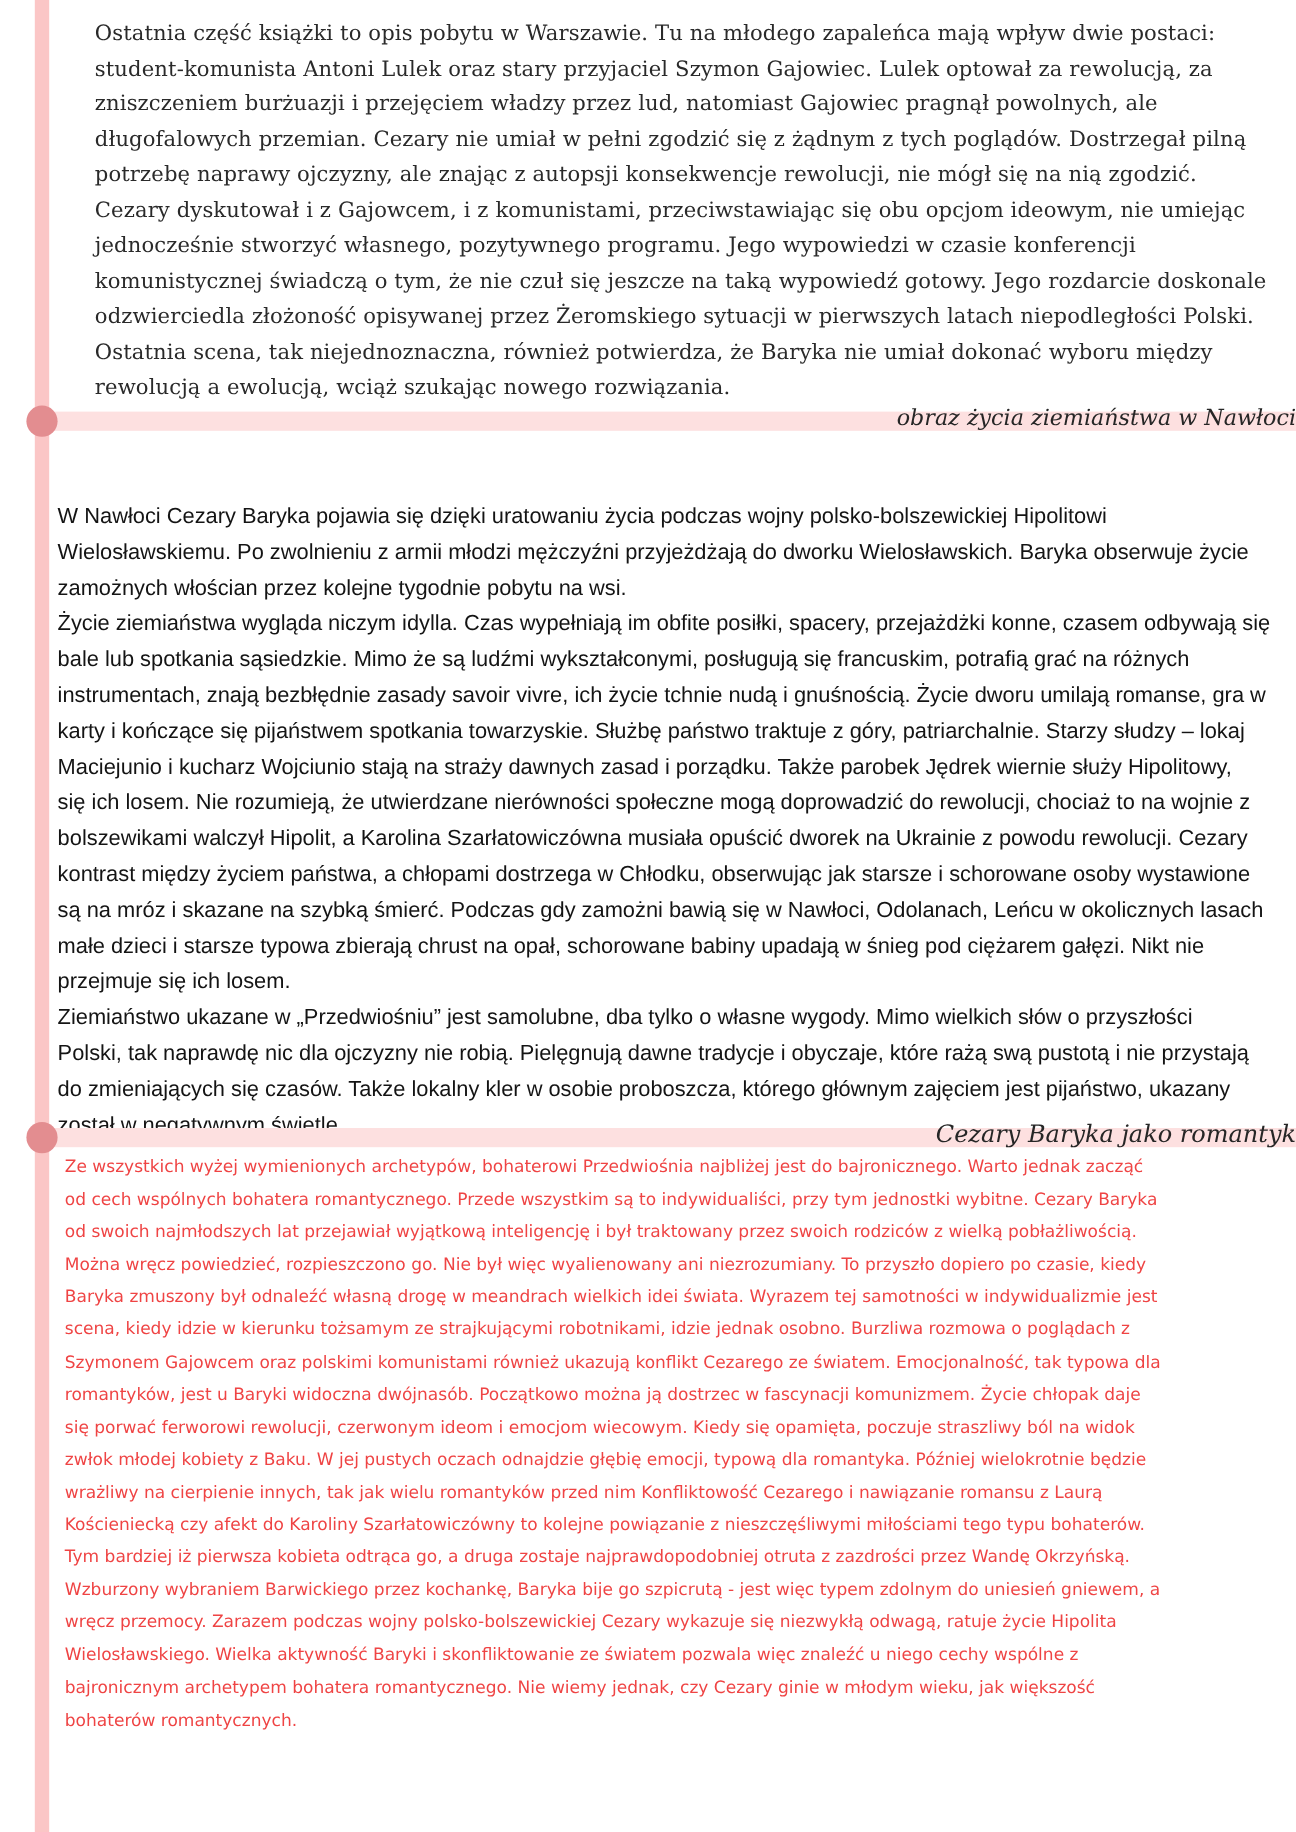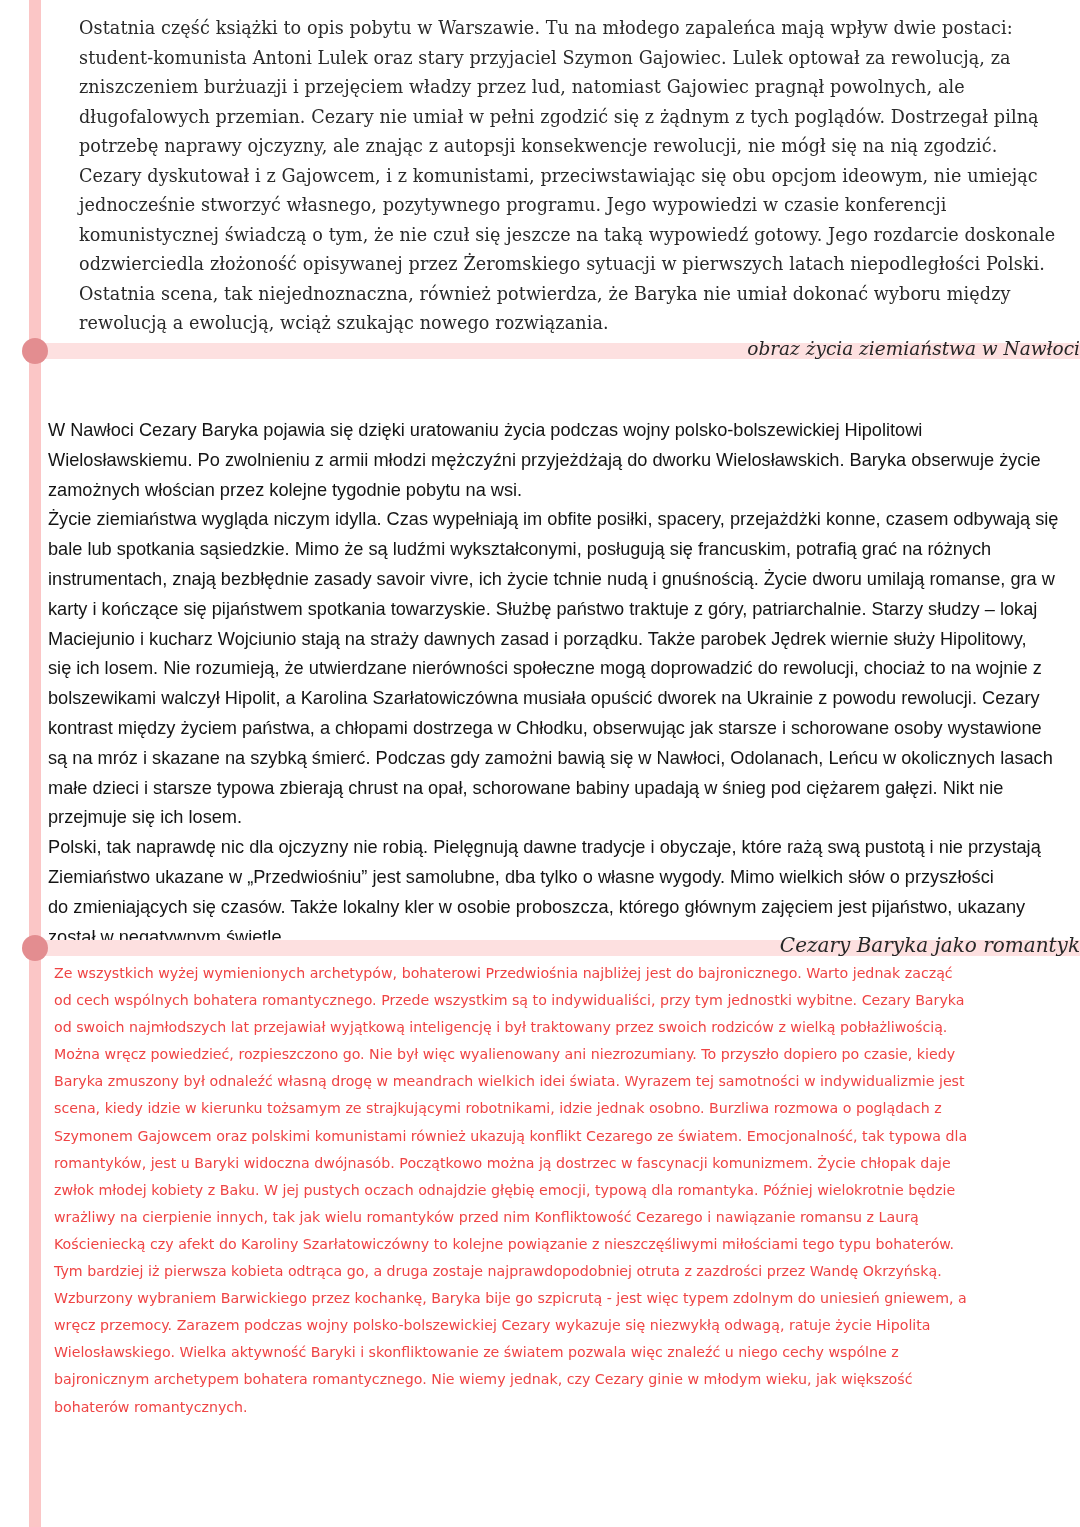--- a/index.html
+++ b/index.html
@@ -53,39 +53,40 @@
     <span class="ln">bale lub spotkania sąsiedzkie. Mimo że są ludźmi wykształconymi, posługują się francuskim, potrafią grać na różnych</span>
     <span class="ln">instrumentach, znają bezbłędnie zasady savoir vivre, ich życie tchnie nudą i gnuśnością. Życie dworu umilają romanse, gra w</span>
     <span class="ln">karty i kończące się pijaństwem spotkania towarzyskie. Służbę państwo traktuje z góry, patriarchalnie. Starzy słudzy – lokaj</span>
     <span class="ln">Maciejunio i kucharz Wojciunio stają na straży dawnych zasad i porządku. Także parobek Jędrek wiernie służy Hipolitowy,</span>
     <span class="ln">się ich losem. Nie rozumieją, że utwierdzane nierówności społeczne mogą doprowadzić do rewolucji, chociaż to na wojnie z</span>
     <span class="ln">bolszewikami walczył Hipolit, a Karolina Szarłatowiczówna musiała opuścić dworek na Ukrainie z powodu rewolucji. Cezary</span>
     <span class="ln">kontrast między życiem państwa, a chłopami dostrzega w Chłodku, obserwując jak starsze i schorowane osoby wystawione</span>
     <span class="ln">są na mróz i skazane na szybką śmierć. Podczas gdy zamożni bawią się w Nawłoci, Odolanach, Leńcu w okolicznych lasach</span>
     <span class="ln">małe dzieci i starsze typowa zbierają chrust na opał, schorowane babiny upadają w śnieg pod ciężarem gałęzi. Nikt nie</span>
     <span class="ln">przejmuje się ich losem.</span>
+    <span class="ln">Ziemiaństwo ukazane w „Przedwiośniu” jest samolubne, dba tylko o własne wygody. Mimo wielkich słów o przyszłości</span>
     <span class="ln">Polski, tak naprawdę nic dla ojczyzny nie robią. Pielęgnują dawne tradycje i obyczaje, które rażą swą pustotą i nie przystają</span>
-    <span class="ln">Ziemiaństwo ukazane w „Przedwiośniu” jest samolubne, dba tylko o własne wygody. Mimo wielkich słów o przyszłości</span>
     <span class="ln">do zmieniających się czasów. Także lokalny kler w osobie proboszcza, którego głównym zajęciem jest pijaństwo, ukazany</span>
     <span class="ln">został w negatywnym świetle.</span>
   </div>
 
 <div class="band band2"></div>
 <div class="dot dot2"></div>
 <div class="heading h2">Cezary Baryka jako romantyk</div>
 
 <div class="para p3" id="sec3">
     <span class="ln">Ze wszystkich wyżej wymienionych archetypów, bohaterowi Przedwiośnia najbliżej jest do bajronicznego. Warto jednak zacząć</span>
     <span class="ln">od cech wspólnych bohatera romantycznego. Przede wszystkim są to indywidualiści, przy tym jednostki wybitne. Cezary Baryka</span>
     <span class="ln">od swoich najmłodszych lat przejawiał wyjątkową inteligencję i był traktowany przez swoich rodziców z wielką pobłażliwością.</span>
     <span class="ln">Można wręcz powiedzieć, rozpieszczono go. Nie był więc wyalienowany ani niezrozumiany. To przyszło dopiero po czasie, kiedy</span>
     <span class="ln">Baryka zmuszony był odnaleźć własną drogę w meandrach wielkich idei świata. Wyrazem tej samotności w indywidualizmie jest</span>
     <span class="ln">scena, kiedy idzie w kierunku tożsamym ze strajkującymi robotnikami, idzie jednak osobno. Burzliwa rozmowa o poglądach z</span>
     <span class="ln">Szymonem Gajowcem oraz polskimi komunistami również ukazują konflikt Cezarego ze światem. Emocjonalność, tak typowa dla</span>
     <span class="ln">romantyków, jest u Baryki widoczna dwójnasób. Początkowo można ją dostrzec w fascynacji komunizmem. Życie chłopak daje</span>
+    <span class="ln">się porwać ferworowi rewolucji, czerwonym ideom i emocjom wiecowym. Kiedy się opamięta, poczuje straszliwy ból na widok</span>
     <span class="ln">zwłok młodej kobiety z Baku. W jej pustych oczach odnajdzie głębię emocji, typową dla romantyka. Później wielokrotnie będzie</span>
     <span class="ln">wrażliwy na cierpienie innych, tak jak wielu romantyków przed nim Konfliktowość Cezarego i nawiązanie romansu z Laurą</span>
     <span class="ln">Kościeniecką czy afekt do Karoliny Szarłatowiczówny to kolejne powiązanie z nieszczęśliwymi miłościami tego typu bohaterów.</span>
     <span class="ln">Tym bardziej iż pierwsza kobieta odtrąca go, a druga zostaje najprawdopodobniej otruta z zazdrości przez Wandę Okrzyńską.</span>
     <span class="ln">Wzburzony wybraniem Barwickiego przez kochankę, Baryka bije go szpicrutą - jest więc typem zdolnym do uniesień gniewem, a</span>
     <span class="ln">wręcz przemocy. Zarazem podczas wojny polsko-bolszewickiej Cezary wykazuje się niezwykłą odwagą, ratuje życie Hipolita</span>
     <span class="ln">Wielosławskiego. Wielka aktywność Baryki i skonfliktowanie ze światem pozwala więc znaleźć u niego cechy wspólne z</span>
     <span class="ln">bajronicznym archetypem bohatera romantycznego. Nie wiemy jednak, czy Cezary ginie w młodym wieku, jak większość</span>
     <span class="ln">bohaterów romantycznych.</span>
   </div>

